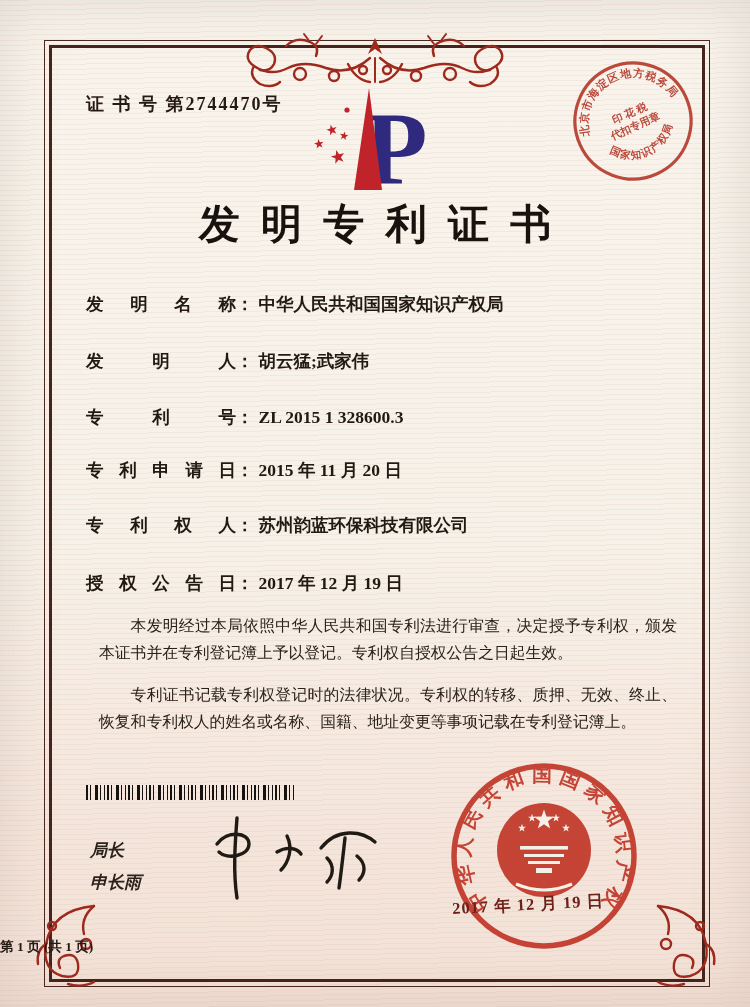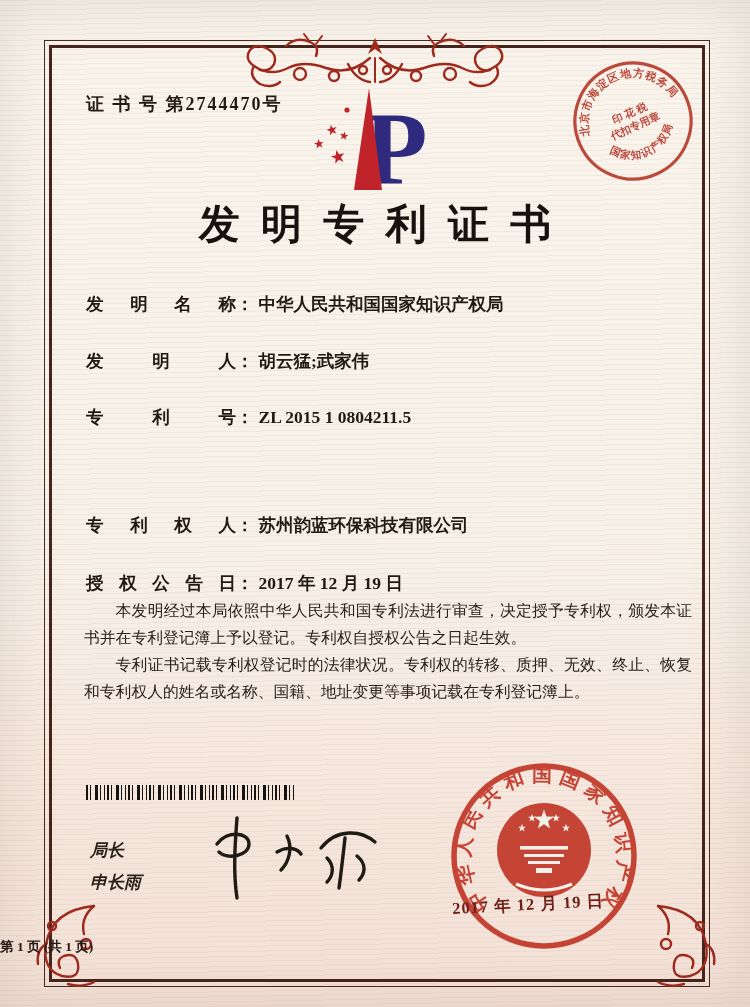--- a/index.html
+++ b/index.html
@@ -16,21 +16,21 @@
   .cert-no{position:absolute;left:86px;top:92px;font-size:18px;font-weight:bold;letter-spacing:2px;}
   .logo{position:absolute;left:292px;top:84px;width:170px;height:112px;}
   .title{position:absolute;left:0;right:0;top:197px;text-align:center;font-size:41px;font-weight:bold;
     letter-spacing:.52em;text-indent:.52em;color:#17120e;}
   .field{position:absolute;left:86px;font-size:17.5px;font-weight:bold;white-space:nowrap;color:#221912;}
   .field .lbl{display:inline-block;width:150px;text-align:justify;text-align-last:justify;}
   .field .val{margin-left:5px;}
   .f1{top:292px}.f2{top:349px}.f3{top:405px}.f4{top:458px}.f5{top:513px}.f6{top:571px}
   .body-text{position:absolute;left:84px;right:58px;top:597px;font-size:15.8px;line-height:1.72;
     text-align:justify;font-weight:500;color:#2a211a;}
-  .body-text p{margin:0;text-indent:2em;}
+  .body-text p{margin:15px;text-indent:2em;}
   .barcode{position:absolute;left:86px;top:785px;width:210px;height:15px;
     background:repeating-linear-gradient(90deg,#15120f 0 2px,transparent 2px 4px,#15120f 4px 5px,
       transparent 5px 9px,#15120f 9px 12px,transparent 12px 14px,#15120f 14px 15px,transparent 15px 18px,
       #15120f 18px 19px,transparent 19px 21px);}
   .signer{position:absolute;left:90px;top:835px;font-family:"Liberation Sans","DejaVu Sans",sans-serif;
     font-size:17px;font-weight:bold;color:#2a221b;line-height:1.9;font-style:italic;}
   .signature{position:absolute;left:195px;top:808px;}
   .seal{position:absolute;left:446px;top:758px;width:196px;height:196px;opacity:.94;}
   .seal-date{position:absolute;left:452px;top:893px;width:190px;font-size:16.5px;font-weight:bold;
     color:#6e2019;letter-spacing:1px;transform:rotate(-3deg);white-space:nowrap;}
@@ -126,21 +126,24 @@
 
   <div class="title">发明专利证书</div>
 
   <div class="field f1">
     <span class="lbl">发明名称</span><span>：</span><span class="val">中华人民共和国国家知识产权局</span>
   </div>
   <div class="field f2">
     <span class="lbl">发明人</span><span>：</span><span class="val">胡云猛;武家伟</span>
   </div>
   <div class="field f3">
-    <span class="lbl">专利号</span><span>：</span><span class="val">ZL 2015 1 0804211.5</span>
+    <span class="lbl">专利号</span><span>：</span><span class="val">ZL 2015 1 328600.3</span>
+  </div>
+  <div class="field f4">
+    <span class="lbl">专利申请日</span><span>：</span><span class="val">2015 年 11 月 20 日</span>
   </div>
   <div class="field f5">
     <span class="lbl">专利权人</span><span>：</span><span class="val">苏州韵蓝环保科技有限公司</span>
   </div>
   <div class="field f6">
     <span class="lbl">授权公告日</span><span>：</span><span class="val">2017 年 12 月 19 日</span>
   </div>
 
   <div class="body-text">
     <p>本发明经过本局依照中华人民共和国专利法进行审查，决定授予专利权，颁发本证书并在专利登记簿上予以登记。专利权自授权公告之日起生效。</p>

